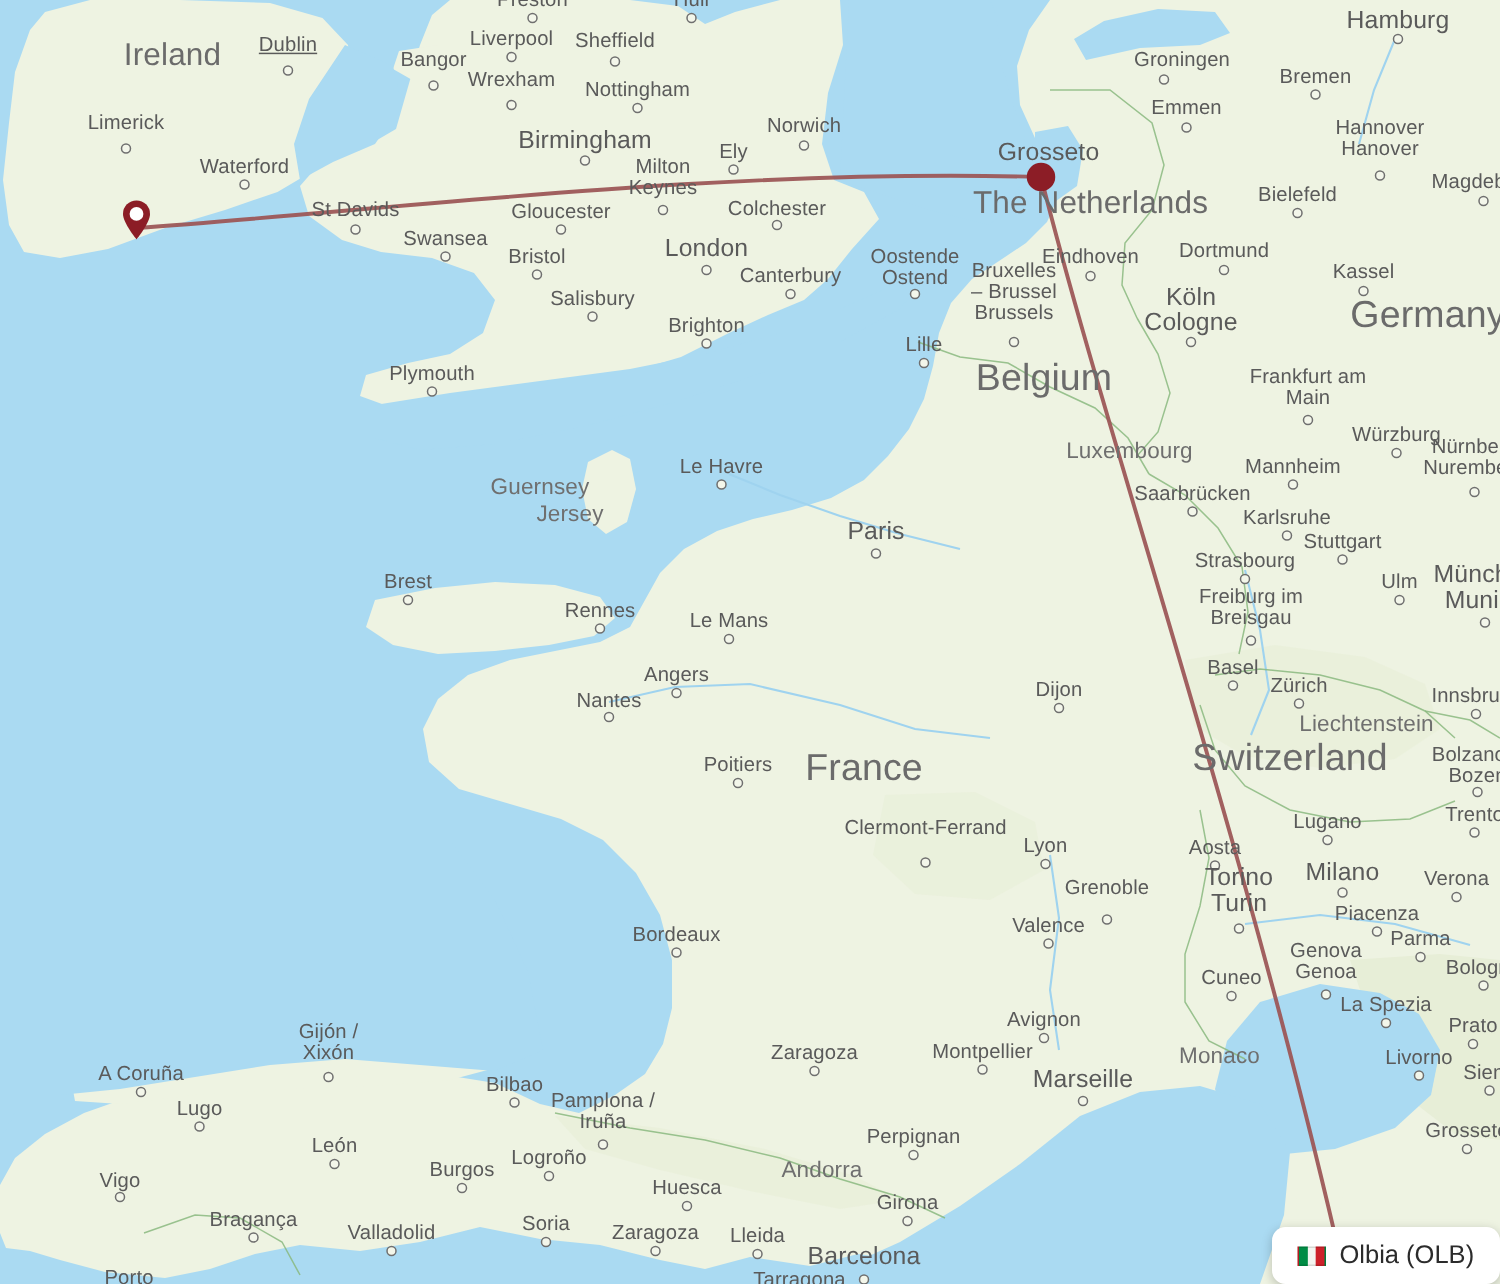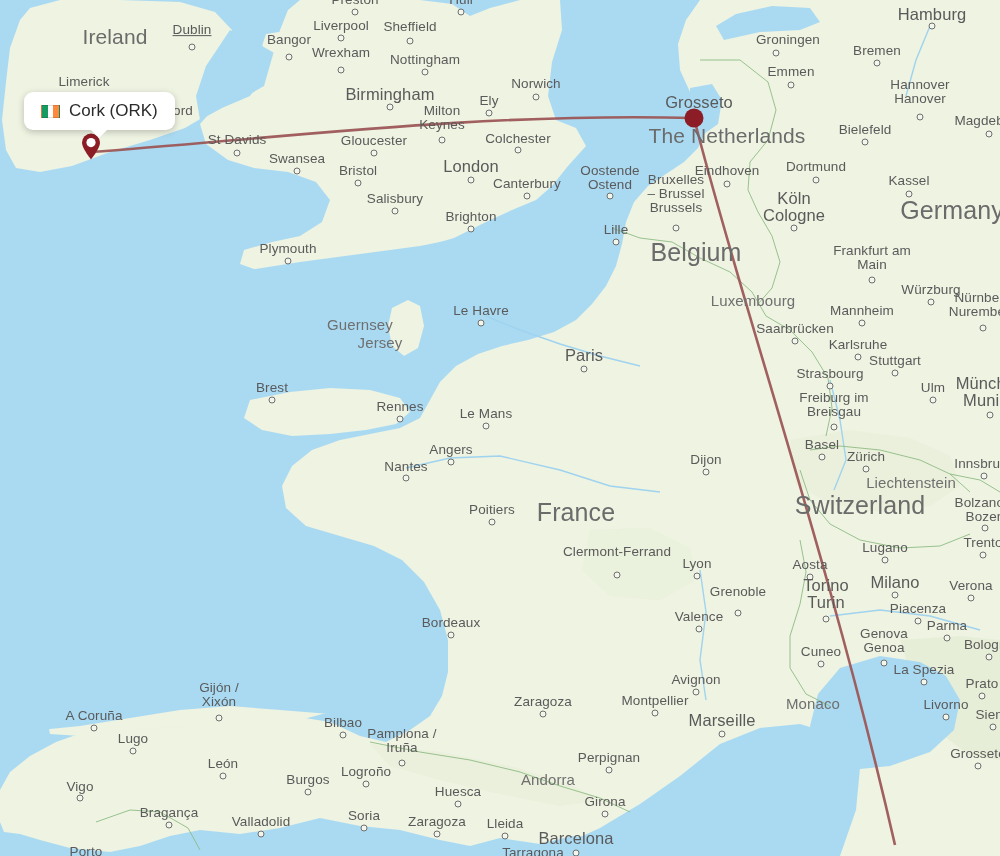--- a/index.html
+++ b/index.html
@@ -440,20 +440,20 @@
 
   <div id="marker-amsterdam" style="left:694px; top:118px;"></div>
 
   <div id="marker-cork" style="left:91px; top:160px;">
     <svg viewBox="0 0 20 27" width="20" height="27">
       <path d="M10 26.5 C10 26.5 1 15.5 1 9.6 A9 9 0 0 1 19 9.6 C19 15.5 10 26.5 10 26.5 Z" fill="#8c1d26"></path>
       <circle cx="10" cy="9.6" r="4.6" fill="#ffffff"></circle>
     </svg>
   </div>
 
-  <div class="tooltip" id="tooltip-cork">
-    <span class="flag flag-ie"></span>
-    <span>Cork (ORK)</span>
+
+  <div class="tooltip" id="tooltip-olbia">
+    <span class="flag flag-it"></span>
+    <span>Olbia (OLB)</span>
     <span class="tail"></span>
   </div>
 
-
 </div>
 
 </body></html>

